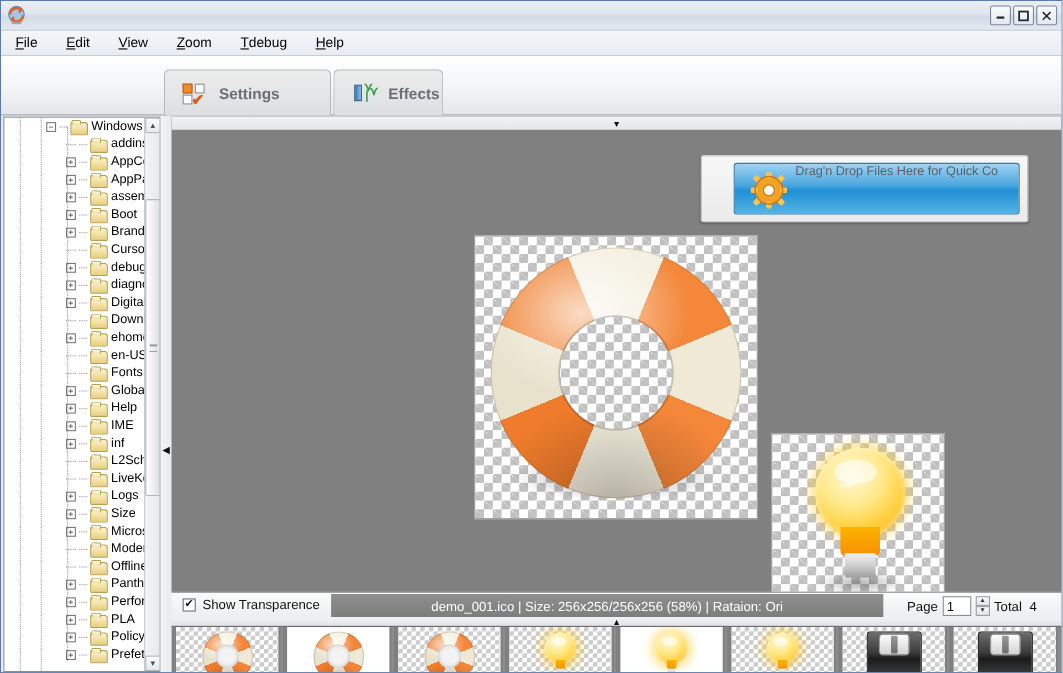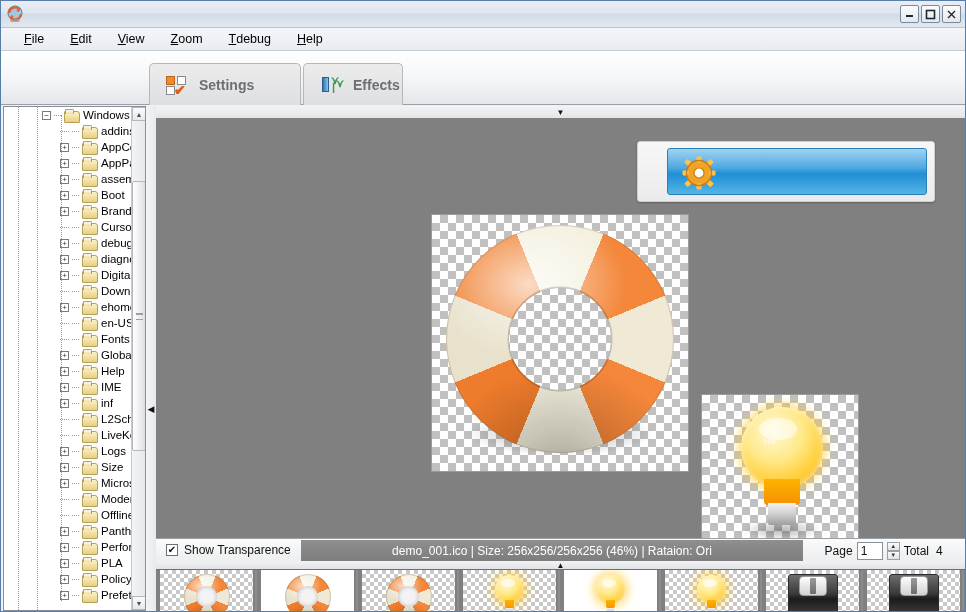--- a/index.html
+++ b/index.html
@@ -45,21 +45,21 @@
     border-radius: 2px;
     display: flex; align-items: center; justify-content: center;
     font-size: 10px; color: #222; line-height: 1;
   }
 
   
   #menubar {
     position: absolute; left: 0; top: 27px; width: 964px; height: 23px;
     background: linear-gradient(to bottom, #f4f6f9, #e8ecf1);
     border-bottom: 1px solid #c6ccd4;
-    display: flex; align-items: center; padding-left: 10px;
+    display: flex; align-items: center; 
   }
   .menu-item {
     padding: 2px 13px; font-size: 12.5px; color: #000; white-space: nowrap;
   }
   .menu-item u { text-decoration: underline; }
 
   
   #toolbar {
     position: absolute; left: 0; top: 50px; width: 964px; height: 54px;
     background: linear-gradient(to bottom, #ffffff 0%, #f4f5f7 55%, #e4e6ea 100%);
@@ -800,37 +800,38 @@
                 <rect x="27.5" y="14.5" width="6" height="5" rx="1"></rect>
                 <rect x="3.6" y="3.6" width="5" height="6" rx="1" transform="rotate(-45 6.1 6.6)"></rect>
                 <rect x="25.4" y="24.4" width="5" height="6" rx="1" transform="rotate(-45 27.9 27.4)"></rect>
                 <rect x="25.4" y="3.6" width="5" height="6" rx="1" transform="rotate(45 27.9 6.6)"></rect>
                 <rect x="3.6" y="24.4" width="5" height="6" rx="1" transform="rotate(45 6.1 27.4)"></rect>
               </g>
               <circle cx="17" cy="17" r="12.5" fill="none" stroke="#c97d12" stroke-width="1.4"></circle>
               <circle cx="17" cy="17" r="5" fill="#ffffff" stroke="#c97d12" stroke-width="1.2"></circle>
             </svg>
           </div>
+          <div id="banner-drag">Drag'n Drop Files Here for Quick Co</div>
         </div>
       </div>
 
     </div>
   </div>
 
   <div id="statusbar">
     <div class="chk-wrap" style="margin-left:10px;">
       <span class="cb">✔</span>
       <span>Show Transparence</span>
     </div>
     <div class="chk-wrap" style="margin-left:18px;">
       <span class="cb">✔</span>
       <span>Show Grid</span>
     </div>
 
-    <div id="sb-info">demo_001.ico  |  Size: 256x256/256x256 (46%)  |  Rataion: Ori</div>
+    <div id="sb-info">demo_001.ico  |  Size: 256x256/256x256 (58%)  |  Rataion: Ori</div>
 
     <div id="sb-page">
       <span>Page</span>
       <span class="numbox">1</span>
       <span class="spin">
         <div>▲</div>
         <div>▼</div>
       </span>
       <span>Total</span>
       <span class="numbox" style="border:none;background:transparent;">4</span>

